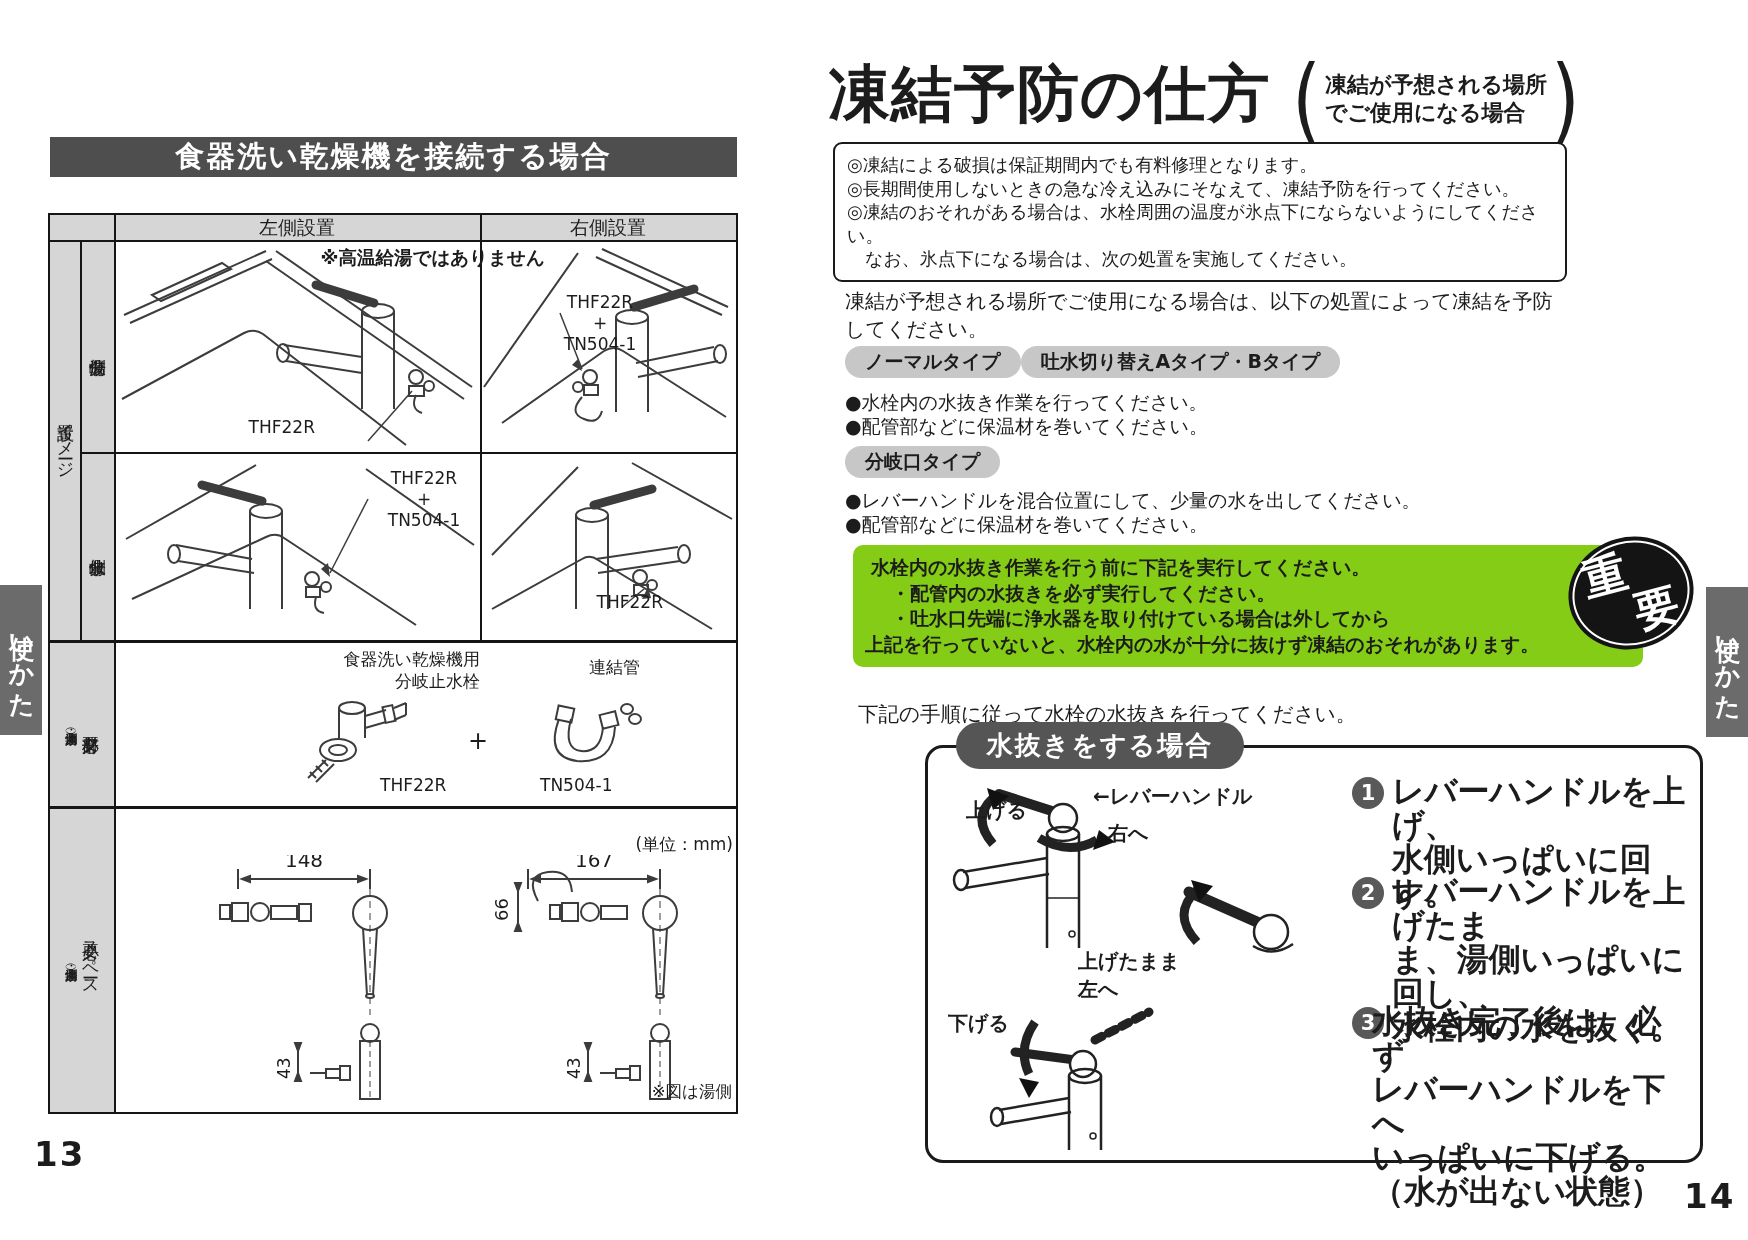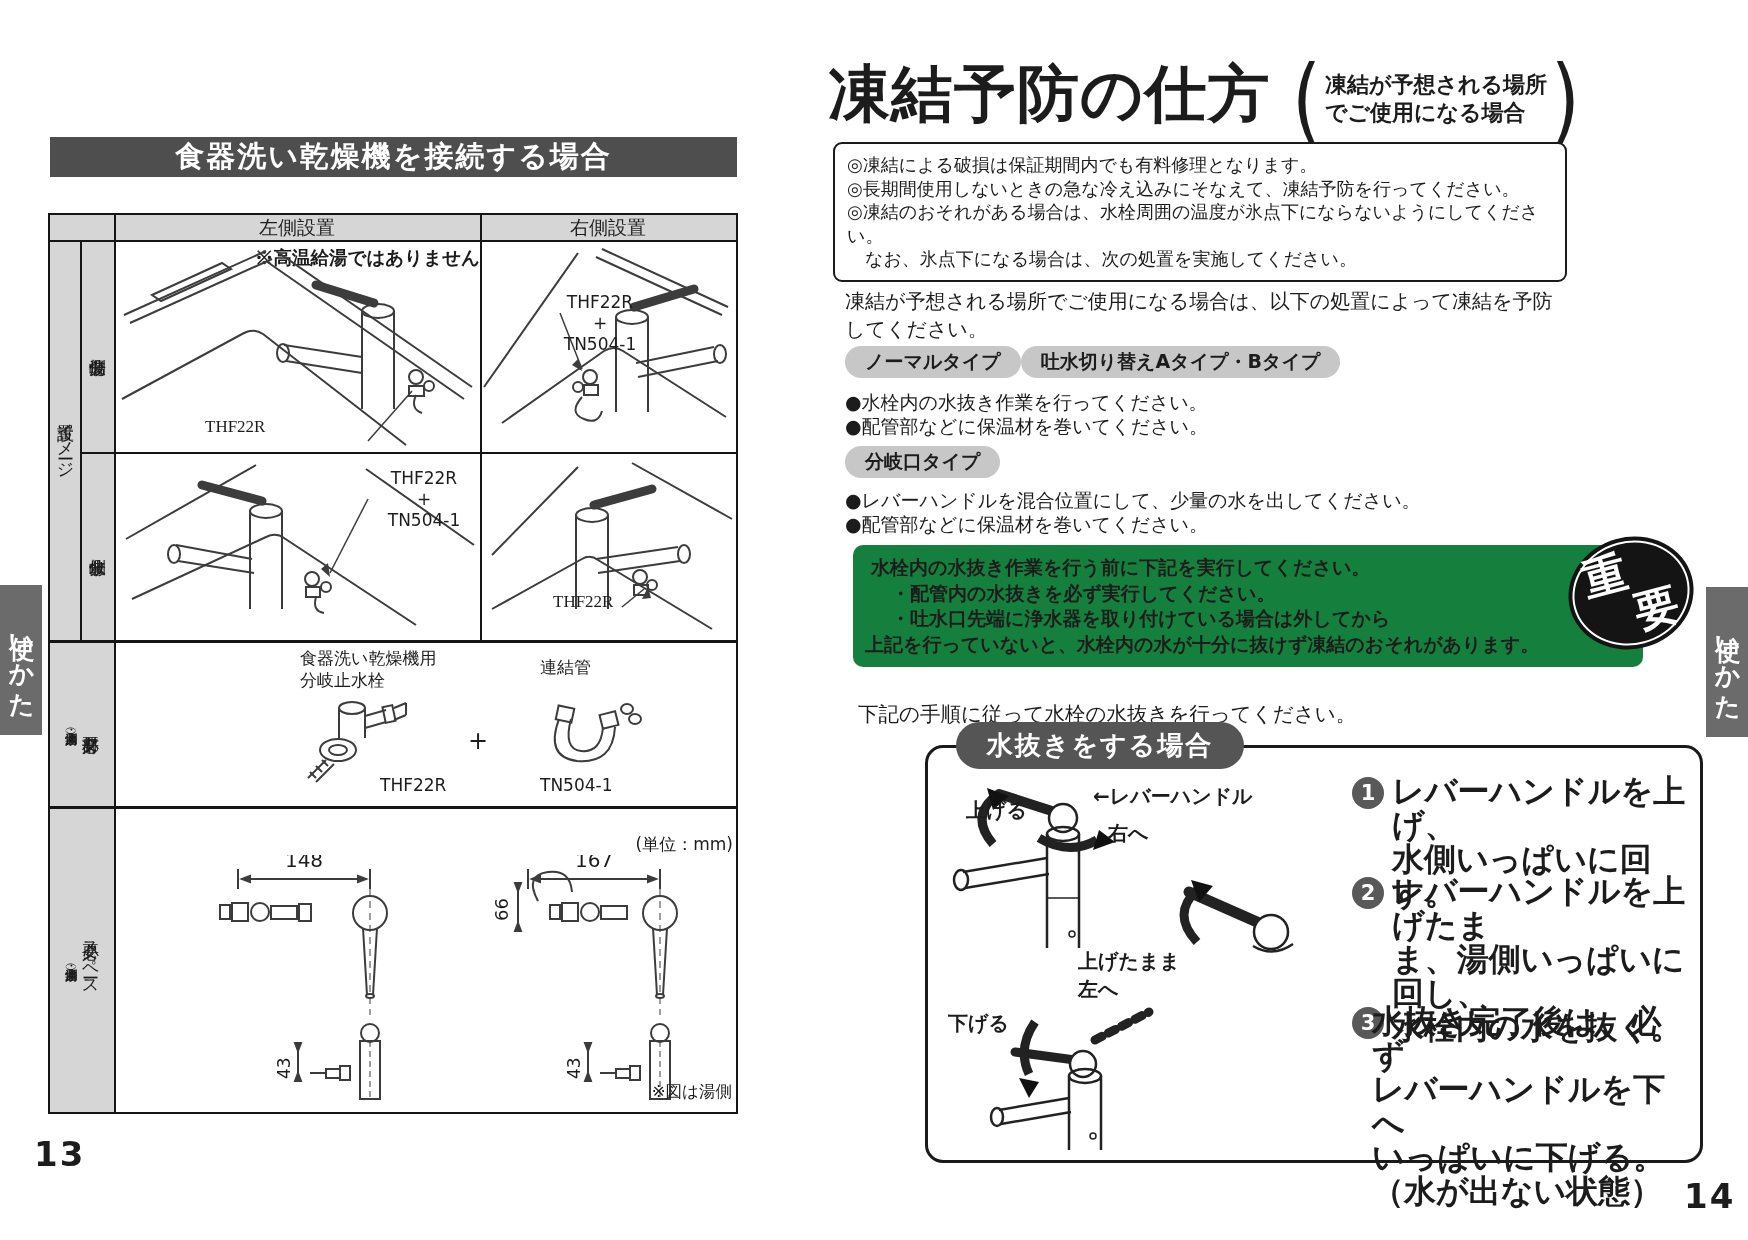--- a/index.html
+++ b/index.html
@@ -1,20 +1,20 @@
 <!DOCTYPE html>
 <html><head>
 <meta charset="utf-8">
 <style>
   html,body{margin:0;padding:0;background:#888;}
   .page{position:relative;width:1748px;height:1240px;background:#fff;overflow:hidden;
         font-family:"DejaVu Sans","Liberation Sans",sans-serif;color:#1c1c1c;}
   .abs{position:absolute;}
   .b{font-weight:700;}
-  .ctr{text-align:left;font-family:Liberation Serif, serif;}
+  .ctr{text-align:right;}
   .vtext{writing-mode:vertical-rl;line-height:1.05;}
   
   .titlebar{background:#4e4e4e;color:#fff;display:flex;align-items:center;justify-content:center;
             font-size:29px;font-weight:800;letter-spacing:2px;}
   .tablewrap{border:2.5px solid #151515;box-sizing:content-box;}
   .gcell{background:#d6d6d6;}
   .hline,.vline{background:#151515;}
   .cellflex{display:flex;align-items:center;justify-content:center;}
   .codeblock{font-size:17px;line-height:21px;text-align:center;font-weight:500;}
   .celllabel{font-size:17px;font-weight:500;}
@@ -22,21 +22,21 @@
   
   .bigtitle{font-size:62px;font-weight:800;letter-spacing:1px;}
   .parenline{font-size:22px;font-weight:700;line-height:28px;}
   .bigparen{font-size:74px;font-weight:400;transform:scaleY(1.25);transform-origin:center;line-height:1;}
   .noticebox{border:2.5px solid #1a1a1a;border-radius:9px;padding:9px 12px;font-size:18px;
              line-height:23.5px;font-weight:500;}
   .bodytext{font-size:20px;font-weight:500;}
   .pill{display:inline-block;background:#c7c7c7;border-radius:16px;padding:3px 20px;
         font-size:19px;font-weight:600;}
   .bullet{font-size:19px;font-weight:500;}
-  .graybox{background:#15803d;border-radius:10px;padding:10px 12px;font-size:19px;line-height:25.5px;font-weight:600;}
+  .graybox{background:#84cc16;border-radius:10px;padding:10px 12px;font-size:19px;line-height:25.5px;font-weight:600;}
   .badge{background:#141414;border-radius:50%;transform:rotate(-15deg);}
   .badgering{position:absolute;inset:4px;border:2.5px solid #fff;border-radius:50%;}
   .badgechar{position:absolute;color:#fff;font-size:44px;font-weight:800;}
   .drainbox{border:3px solid #1a1a1a;border-radius:18px;background:#fff;}
   .drainpill{background:#555;color:#fff;border-radius:24px;display:flex;align-items:center;
              justify-content:center;font-size:26px;font-weight:800;letter-spacing:2px;}
   .steptext{font-size:32px;font-weight:600;line-height:34px;}
   .stepnum{width:32px;height:32px;border-radius:50%;background:#595959;color:#fff;display:flex;
            align-items:center;justify-content:center;font-size:21px;font-weight:800;}
   .draw-label{font-size:20px;font-weight:600;}

